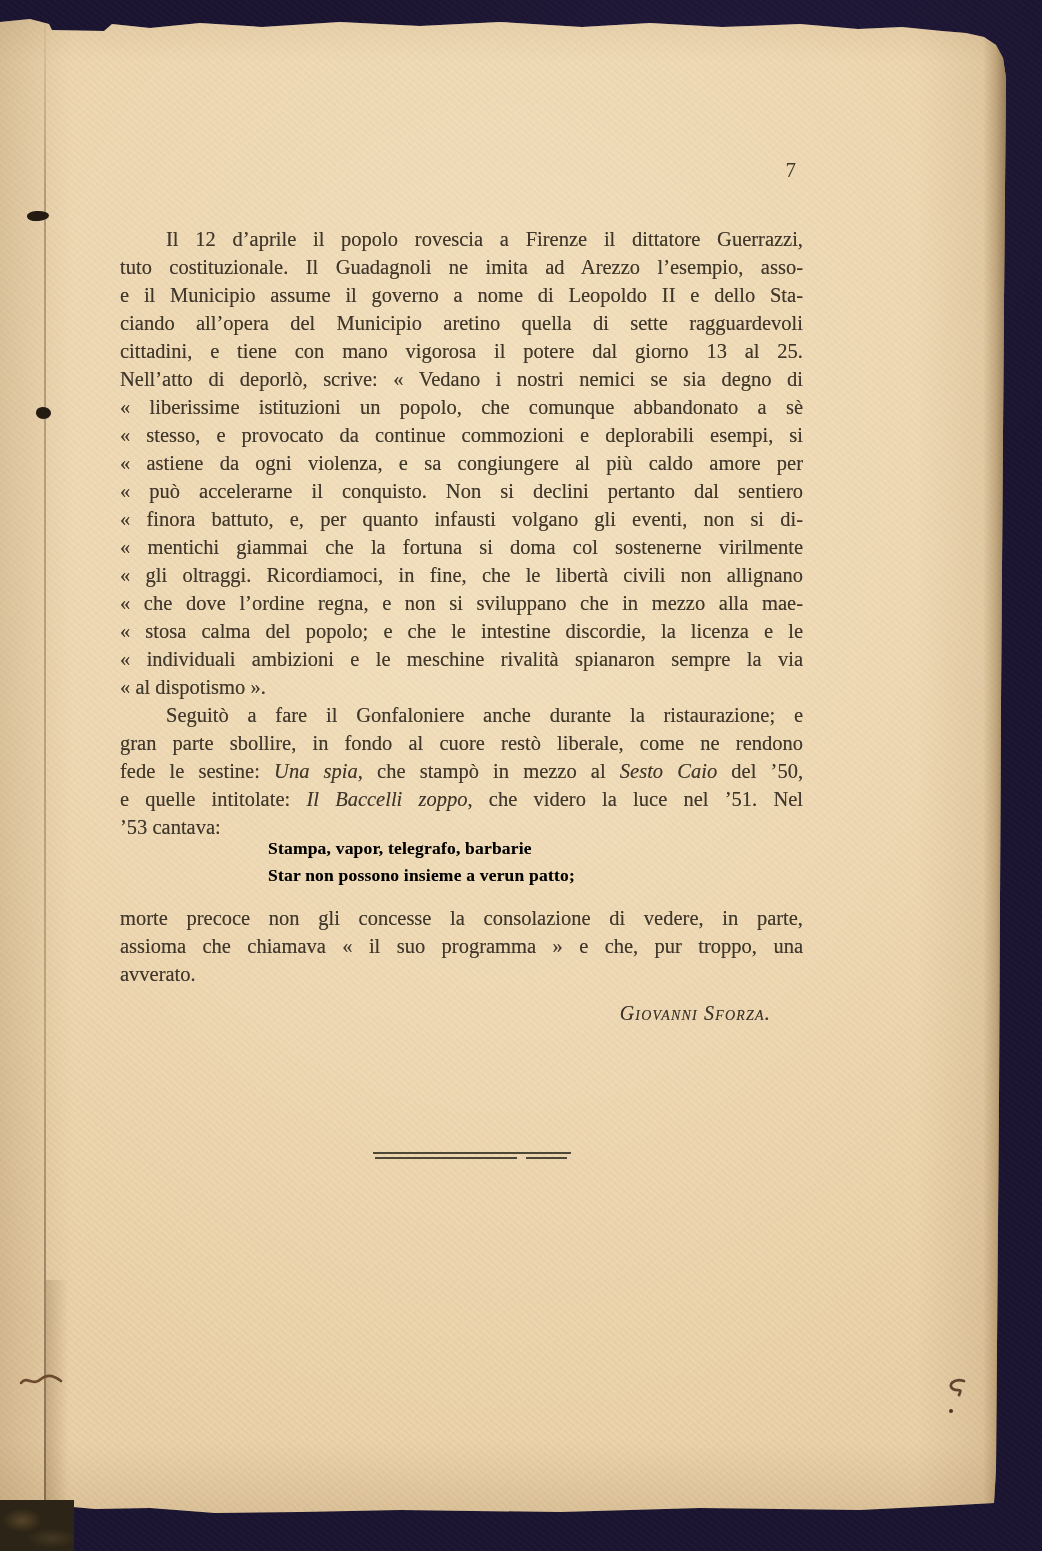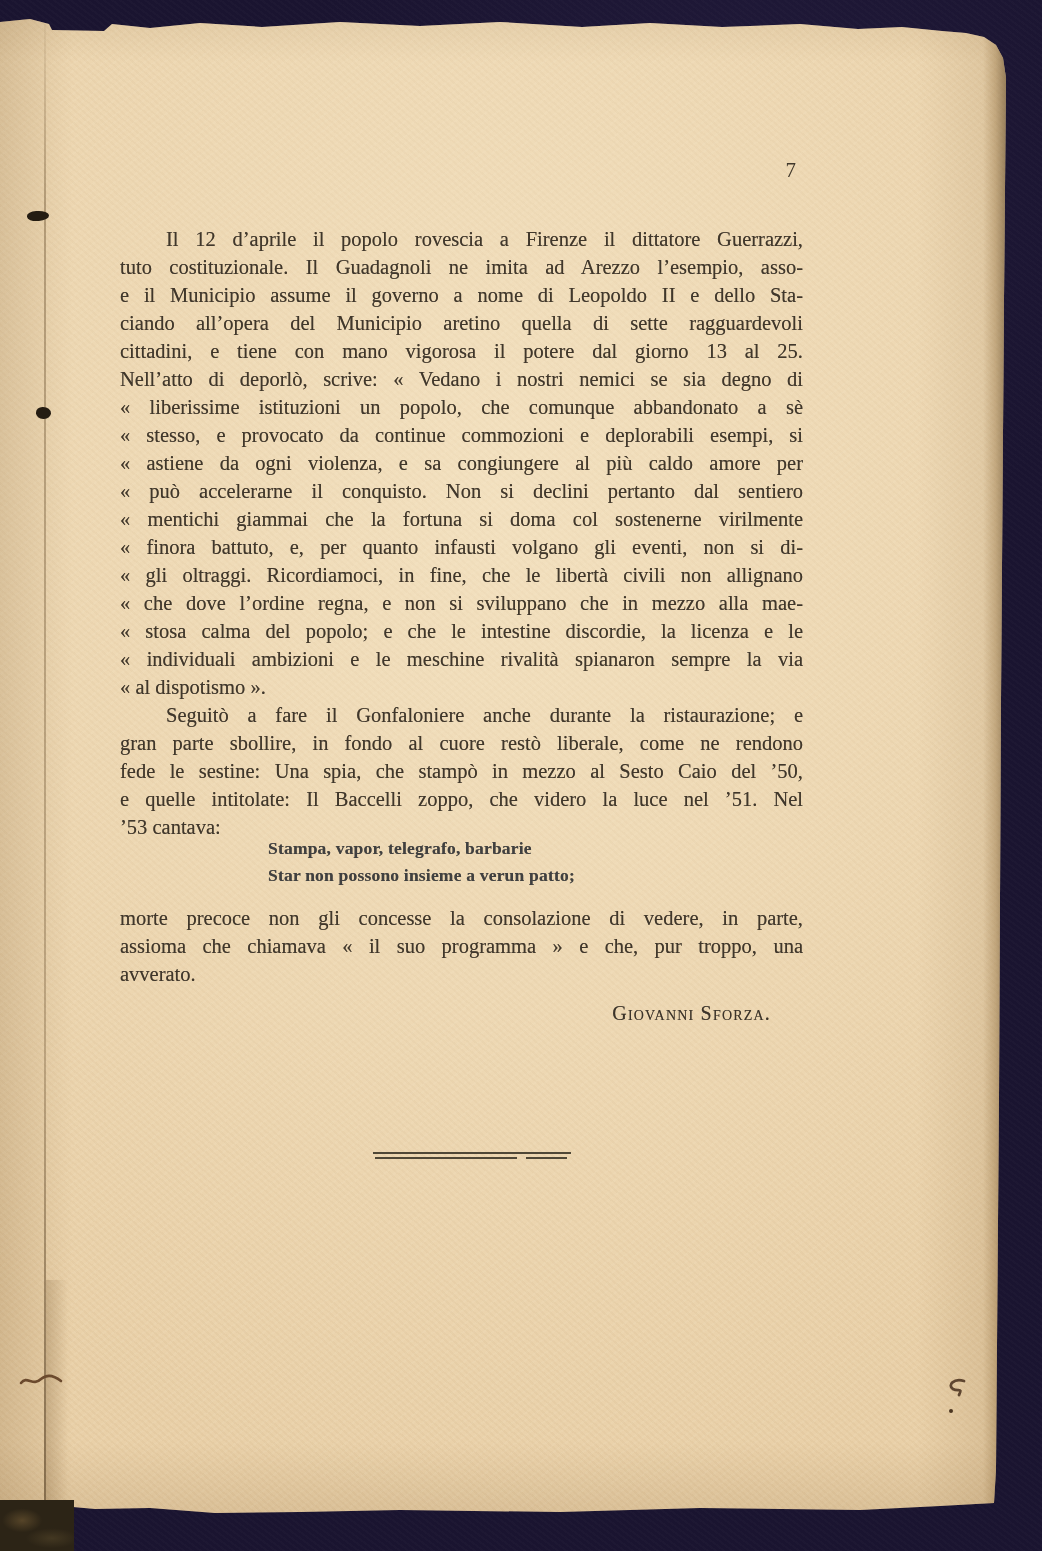--- a/index.html
+++ b/index.html
@@ -76,28 +76,28 @@
     font-size:20.5px;color:#40372b;
     text-shadow:0 0 0.6px rgba(64,55,43,0.55);
     margin-top:22px;
   }
   .para .line{
     line-height:28px;height:28px;overflow:hidden;
     text-align:justify;text-align-last:justify;
   }
   .para .line.flush{text-align-last:left;}
   .para .line.indent{text-indent:46px;}
-  .it{}
-  .verse{margin-top:-6px;margin-left:148px;font-size:17.5px;font-weight:700;letter-spacing:0.2px;color:#404040;}
+  .it{font-style:italic;}
+  .verse{margin-top:-6px;margin-left:148px;font-size:17.5px;font-weight:700;letter-spacing:0.2px;color:#000000;}
   .verse .line{line-height:27px;height:27px;text-align:left;text-align-last:left;}
   .para-3{margin-top:15px;}
   .signature{
     margin-top:14px;padding-right:32px;
     font-size:20px;text-align:right;
-    font-variant-caps:small-caps;letter-spacing:1.2px;color:#3c342a;
+    font-variant-caps:small-caps;letter-spacing:1.2px;color:#3c342a;font-style:italic;
   }
   
   .rule{position:absolute;height:2px;background:#4f4736;}
   .rule-top{left:373px;top:1152px;width:198px;}
   .rule-bottom{
     left:375px;top:1157px;width:192px;
     background:linear-gradient(to right,#4f4736 0 142px,rgba(0,0,0,0) 142px 151px,#4f4736 151px 100%);
   }
 </style>
 </head>
@@ -119,22 +119,22 @@
         <div class="line indent"><span>Il 12 d’aprile il popolo rovescia a Firenze il dittatore Guerrazzi,</span></div>
         <div class="line"><span>tuto costituzionale. Il Guadagnoli ne imita ad Arezzo l’esempio, asso-</span></div>
         <div class="line"><span>e il Municipio assume il governo a nome di Leopoldo II e dello Sta-</span></div>
         <div class="line"><span>ciando all’opera del Municipio aretino quella di sette ragguardevoli</span></div>
         <div class="line"><span>cittadini, e tiene con mano vigorosa il potere dal giorno 13 al 25.</span></div>
         <div class="line"><span>Nell’atto di deporlò, scrive: « Vedano i nostri nemici se sia degno di</span></div>
         <div class="line"><span>« liberissime istituzioni un popolo, che comunque abbandonato a sè</span></div>
         <div class="line"><span>« stesso, e provocato da continue commozioni e deplorabili esempi, si</span></div>
         <div class="line"><span>« astiene da ogni violenza, e sa congiungere al più caldo amore per</span></div>
         <div class="line"><span>« può accelerarne il conquisto. Non si declini pertanto dal sentiero</span></div>
+        <div class="line"><span>« finora battuto, e, per quanto infausti volgano gli eventi, non si di-</span></div>
         <div class="line"><span>« mentichi giammai che la fortuna si doma col sostenerne virilmente</span></div>
-        <div class="line"><span>« finora battuto, e, per quanto infausti volgano gli eventi, non si di-</span></div>
         <div class="line"><span>« gli oltraggi. Ricordiamoci, in fine, che le libertà civili non allignano</span></div>
         <div class="line"><span>« che dove l’ordine regna, e non si sviluppano che in mezzo alla mae-</span></div>
         <div class="line"><span>« stosa calma del popolo; e che le intestine discordie, la licenza e le</span></div>
         <div class="line"><span>« individuali ambizioni e le meschine rivalità spianaron sempre la via</span></div>
         <div class="line flush"><span>« al dispotismo ».</span></div>
       </div>
     <div class="para para-2">
         <div class="line indent"><span>Seguitò a fare il Gonfaloniere anche durante la ristaurazione; e</span></div>
         <div class="line"><span>gran parte sbollire, in fondo al cuore restò liberale, come ne rendono</span></div>
         <div class="line"><span>fede le sestine: </span><span class="it">Una spia</span><span>, che stampò in mezzo al </span><span class="it">Sesto Caio</span><span> del ’50,</span></div>

